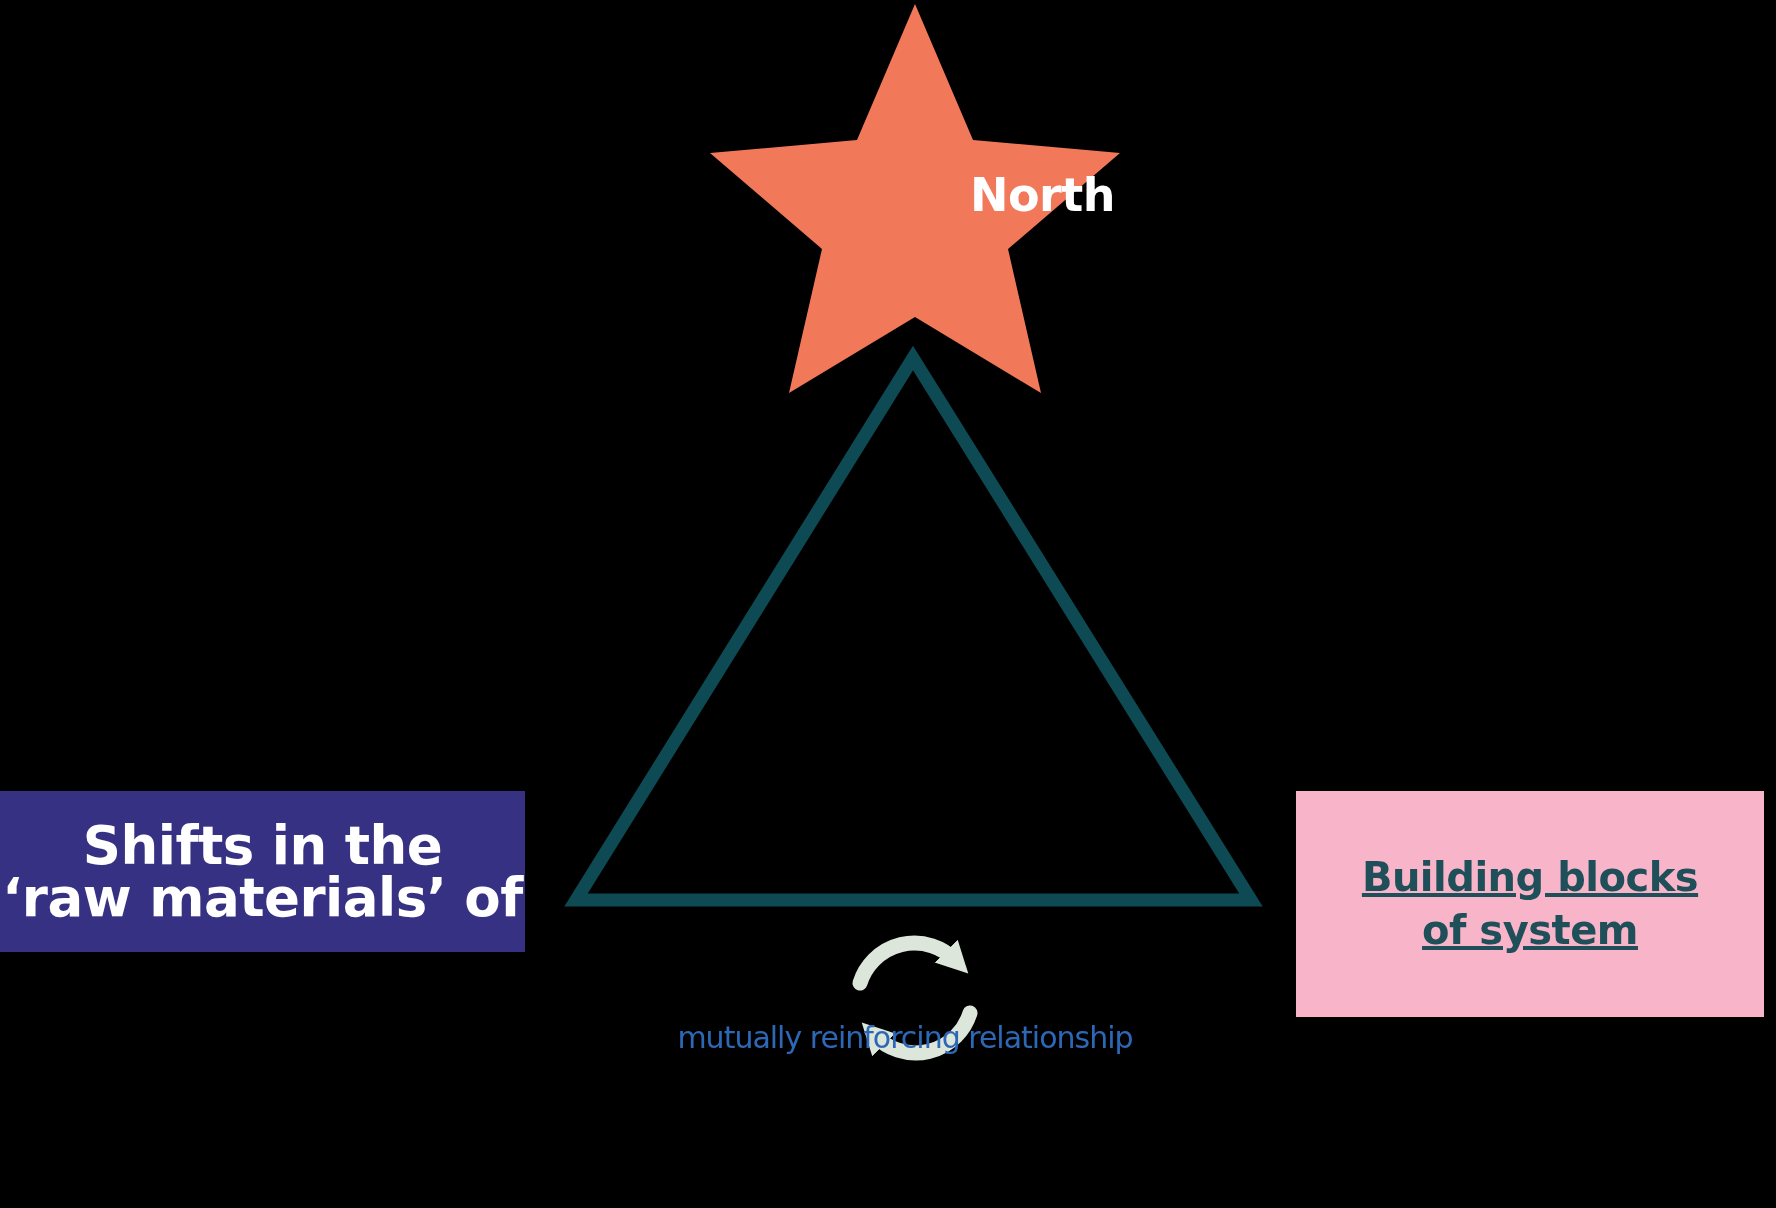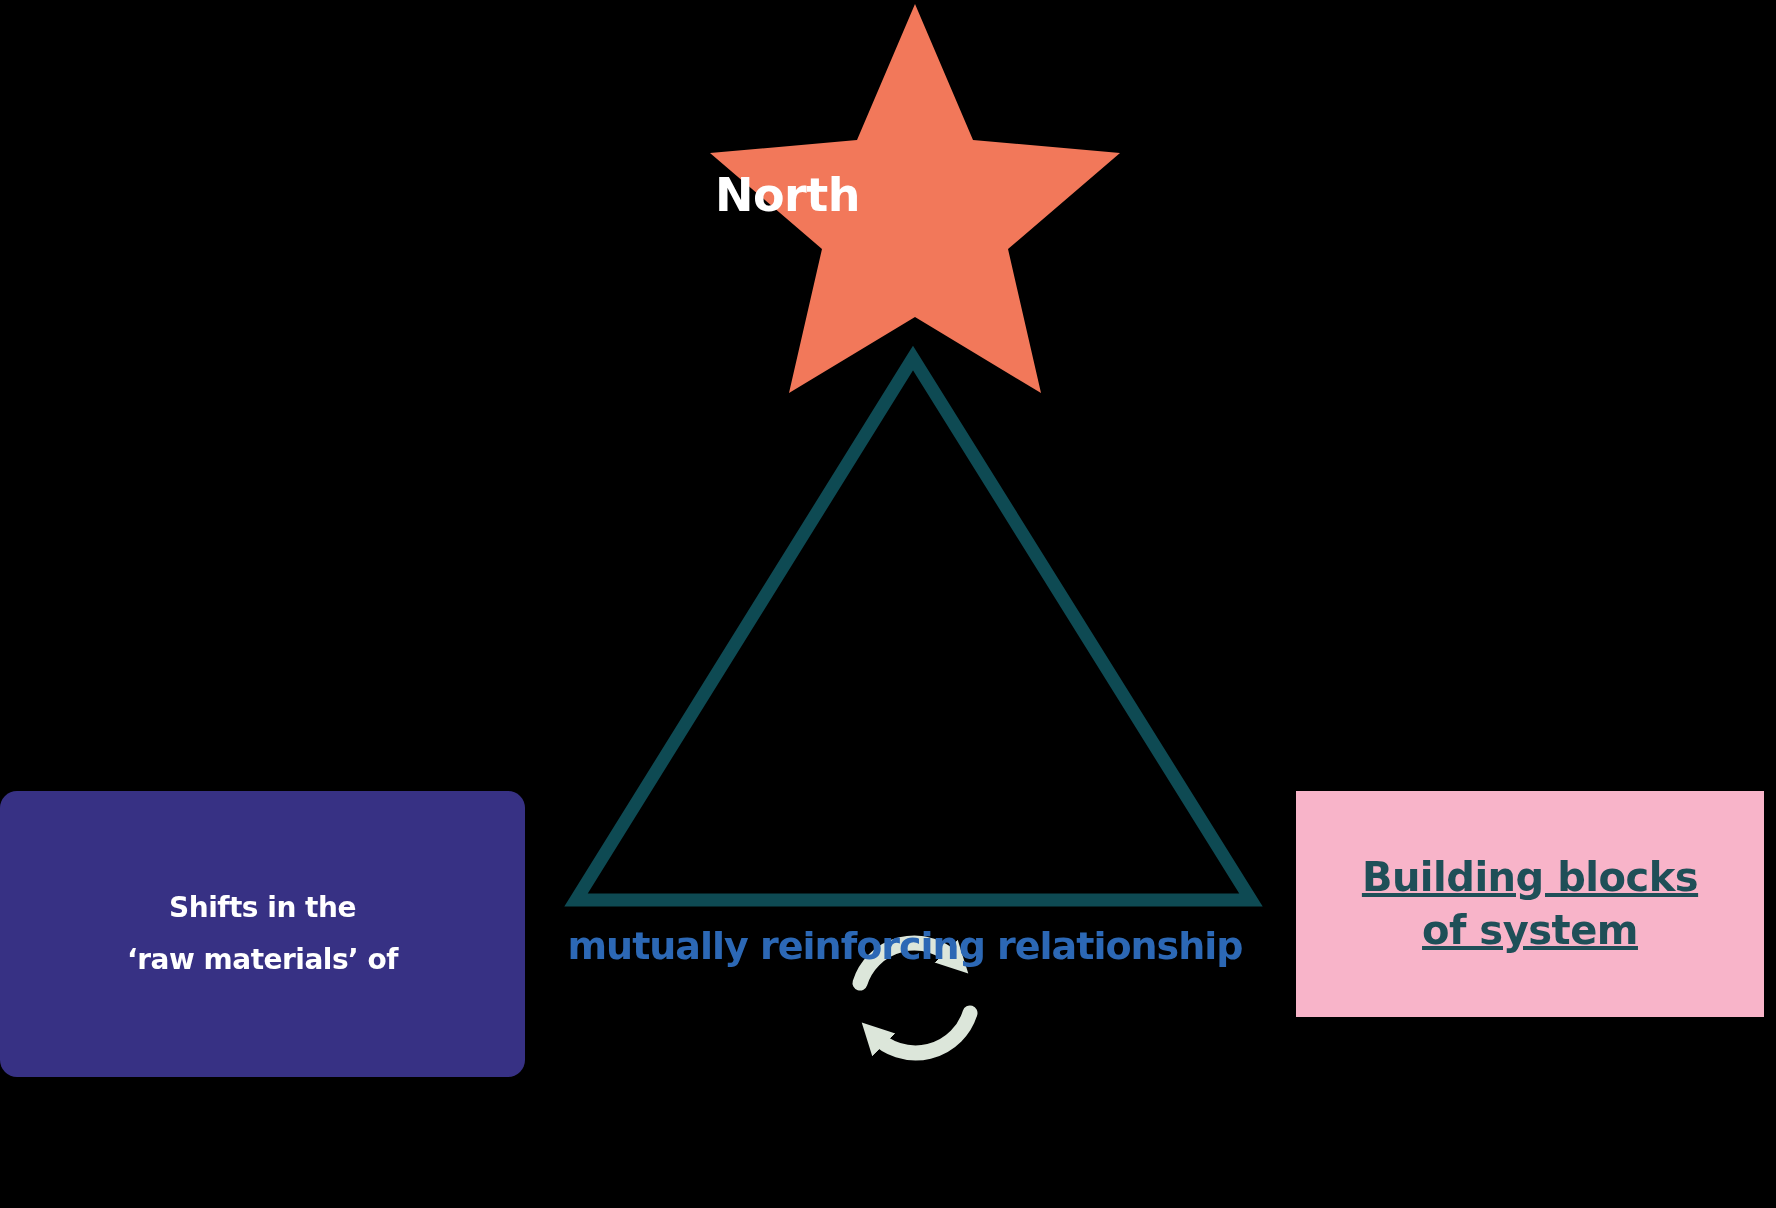--- a/index.html
+++ b/index.html
@@ -42,67 +42,66 @@
     stroke: var(--cycle-icon);
     stroke-width: 15;
     stroke-linecap: round;
   }
   .arrowhead { fill: var(--cycle-icon); }
 
   .star-label {
     position: absolute;
     left: 715px; top: 166px; width: 400px;
     z-index: 2;
-    text-align: left;
+    text-align: right;
     color: var(--star-text);
     font-weight: bold;
     font-size: 46px;
     line-height: 59px;
     letter-spacing: -0.5px;
   }
   .star-label span { display: block; }
 
   .info-box {
     position: absolute;
     z-index: 2;
     display: flex;
     flex-direction: column;
     align-items: center;
     justify-content: center;
     text-align: center;
     font-weight: bold;
   }
   .info-box span { display: block; }
   .left-box {
-    left: 0; top: 791px; width: 525px; height: 286px;
+    left: 0; top: 791px; width: 525px; height: 161px;
     background: var(--left-box-bg);
     color: var(--left-box-text);
-    font-size: 28px;
+    font-size: 53px;
     line-height: 52px;
     letter-spacing: -0.5px;
-    border-radius: 17px;
   }
   .right-box {
     left: 1296px; top: 791px; width: 468px; height: 226px;
     background: var(--right-box-bg);
     color: var(--right-box-text);
     font-size: 40px;
     line-height: 53px;
     letter-spacing: -0.5px;
     text-decoration: underline;
   }
 
   .cycle-caption {
     position: absolute;
-    left: 455px; top: 924px; width: 900px;
+    left: 455px; top: 1016px; width: 900px;
     z-index: 2;
     text-align: center;
     color: var(--caption-text);
-    font-weight: bold;
-    font-size: 38px;
+    font-weight: normal;
+    font-size: 30px;
     line-height: 44px;
     letter-spacing: -1px;
   }
 </style>
 </head>
 <body>
 
 <div class="canvas">
 
   <svg class="diagram-svg" width="1776" height="1208" viewBox="0 0 1776 1208">

